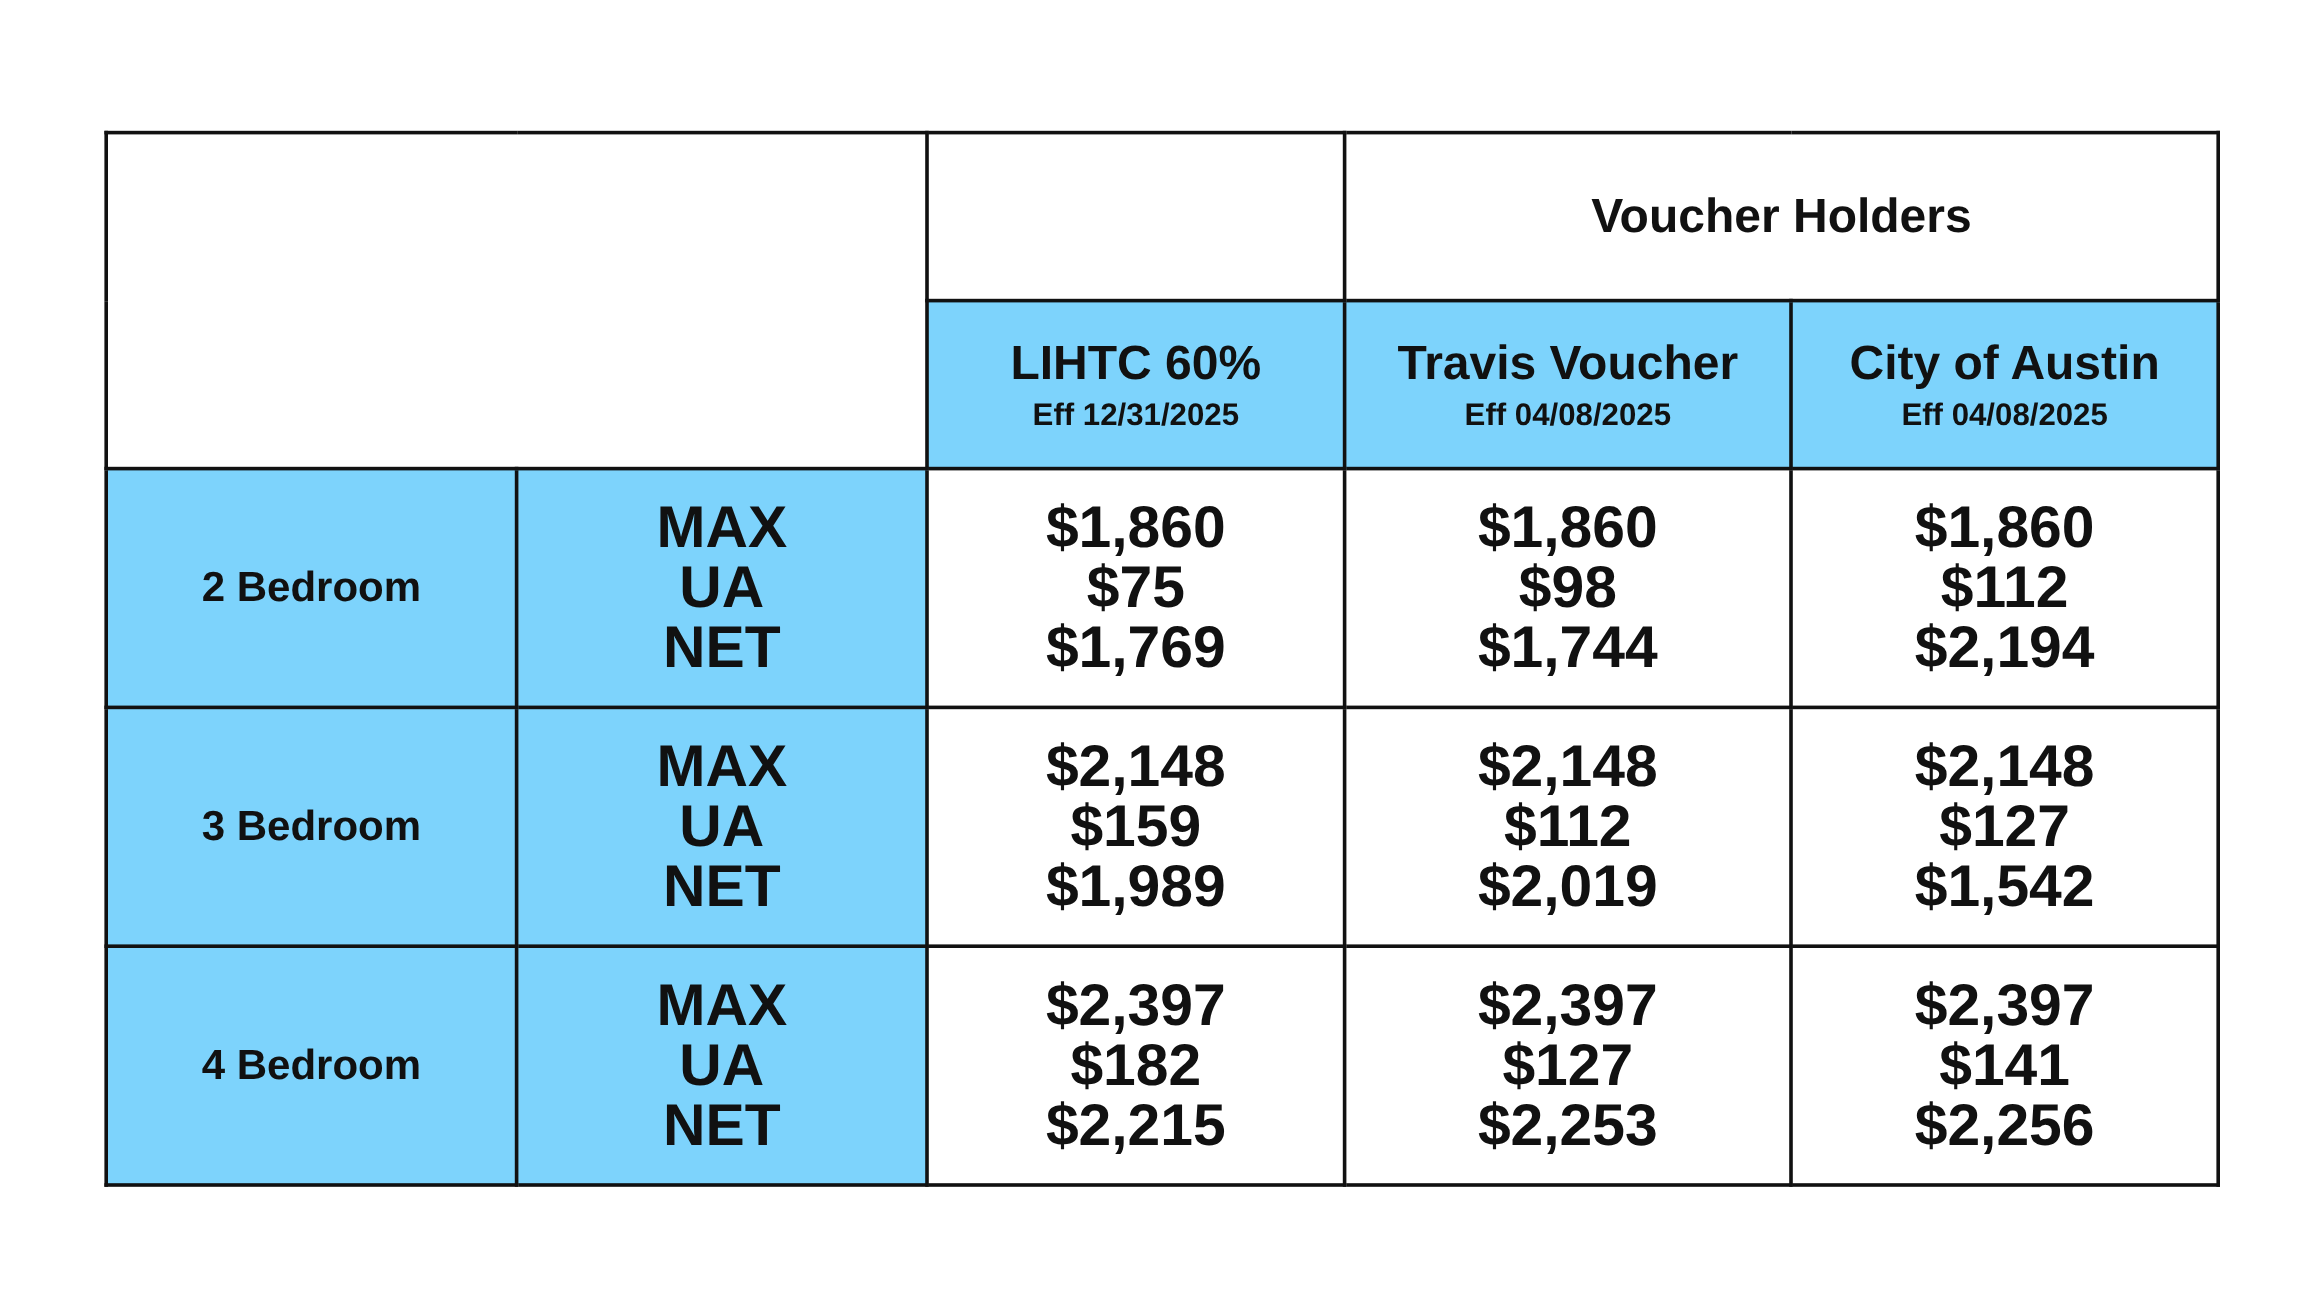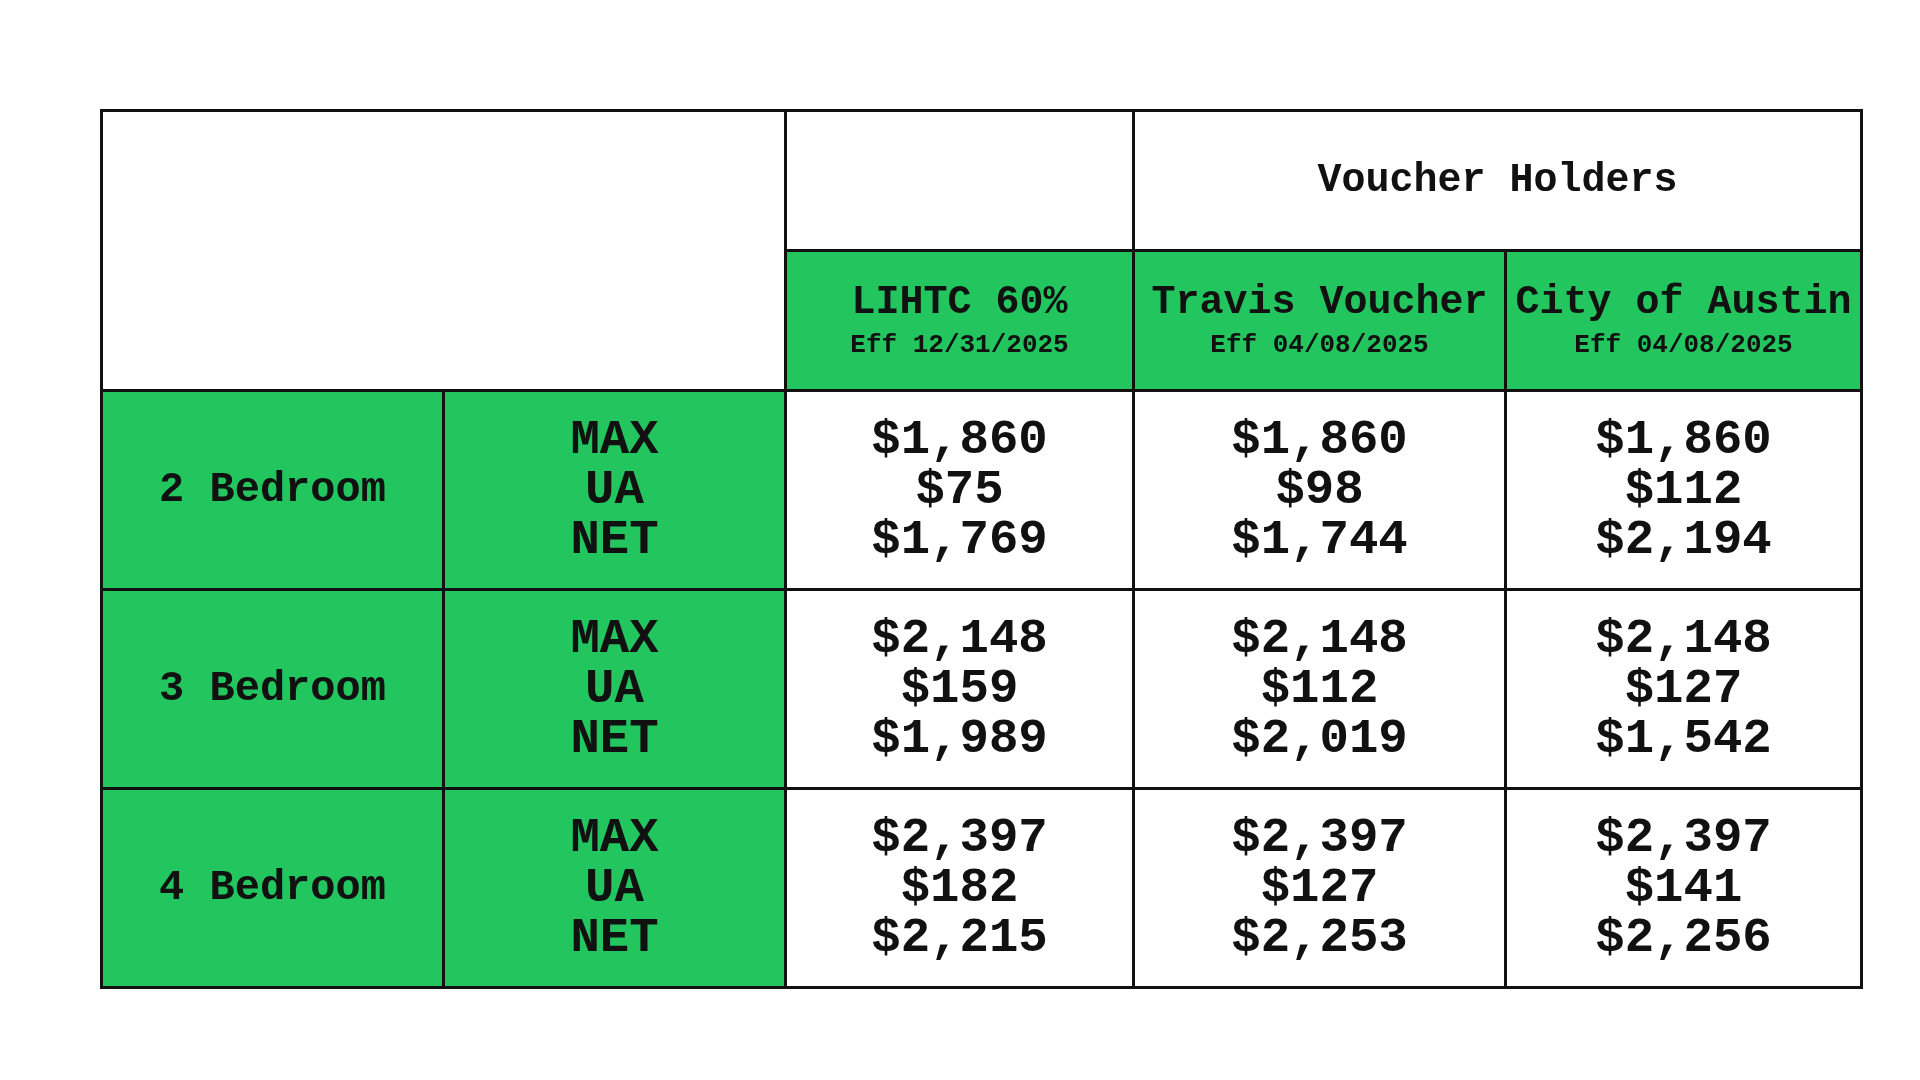--- a/index.html
+++ b/index.html
@@ -1,26 +1,26 @@
 <!DOCTYPE html>
 <html><head>
 <meta charset="utf-8">
 <style>
   html, body { margin:0; padding:0; background:#ffffff; }
   body { width:1920px; height:1080px; position:relative; font-family:"Liberation Sans", "DejaVu Sans", sans-serif; color:#111; overflow:hidden; }
-  table.rent { position:absolute; left:100px; top:109px; width:1760px; border-collapse:collapse; table-layout:fixed;font-family:Liberation Mono, monospace; }
+  table.rent { position:absolute; left:87px; top:109px; width:1760px; border-collapse:collapse; table-layout:fixed; }
   table.rent td { border:3px solid #111; text-align:center; vertical-align:middle; padding:0; font-weight:bold; }
-  .gray { background:#22c55e; }
+  .gray { background:#7dd3fc; }
   .h-top { height:140px; }
   .h-sub { height:140px; }
   .row { height:199px; }
   .vh { font-size:40px; }
   .col-title { font-size:40px; line-height:48px; }
   .col-eff { font-size:26px; line-height:36px; }
-  .bed { font-size:42px; }
+  .bed { font-size:35px; }
   .labels div, .vals div { font-size:49px; line-height:50px; }
 </style>
 </head>
 <body>
 
 <table class="rent">
   <colgroup>
     <col style="width:342px">
       <col style="width:342px">
       <col style="width:348px">

